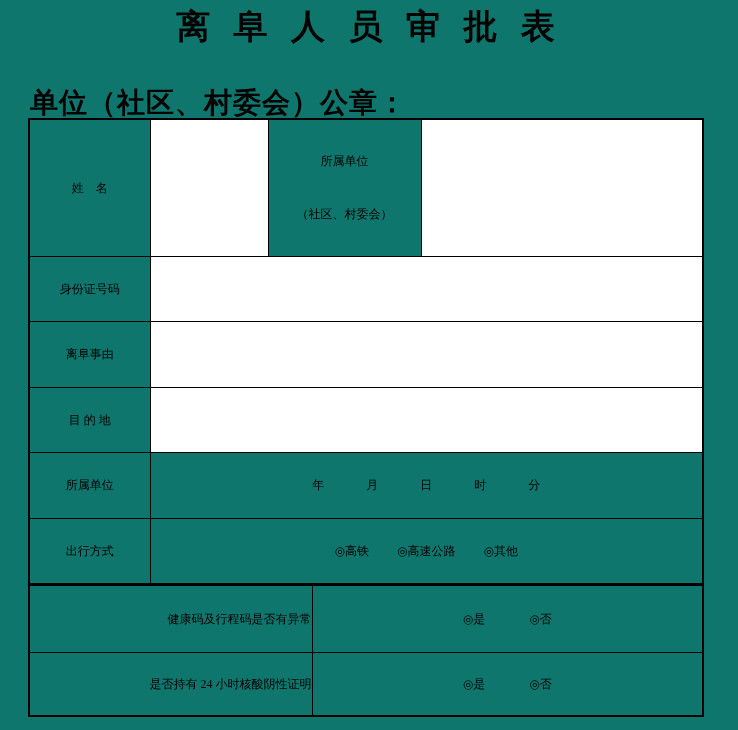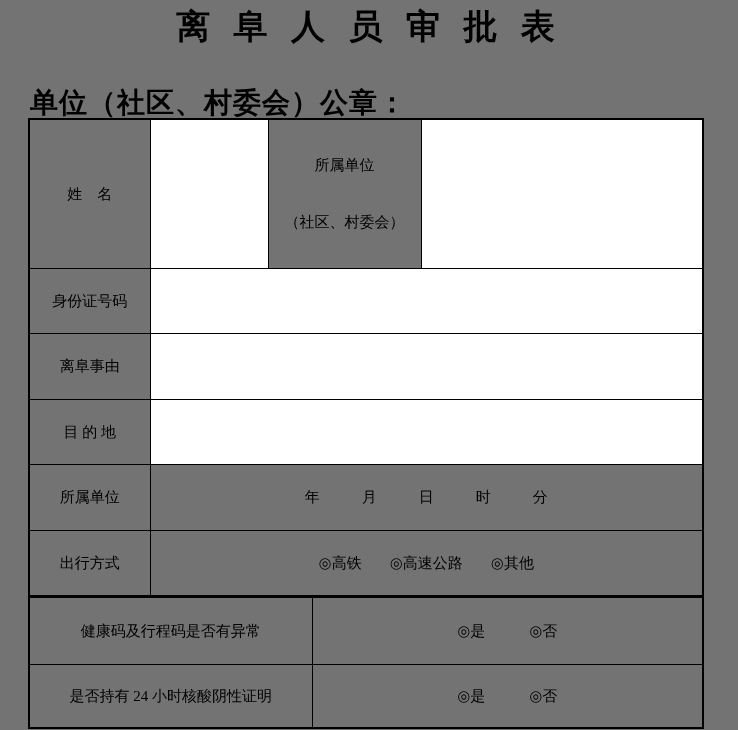--- a/index.html
+++ b/index.html
@@ -4,21 +4,21 @@
 <style>
   html, body {
     margin: 0;
     padding: 0;
     background: #ffffff;
   }
   .page {
     position: relative;
     width: 738px;
     height: 730px;
-    background: #737373;
+    background: #0f766e;
     color: #000000;
     font-family: "Liberation Serif", "DejaVu Serif", serif;
     overflow: hidden;
   }
   .title {
     position: absolute;
     top: 6px;
     left: 0;
     width: 100%;
     text-align: center;
@@ -44,31 +44,31 @@
     top: 118px;
     left: 28px;
     width: 676px;
     border-collapse: collapse;
     table-layout: fixed;
     border: 2px solid #000;
   }
   table.form-table td {
     border: 1px solid #000;
     vertical-align: middle;
-    font-size: 15px;
+    font-size: 12px;
     color: #000;
     padding: 0;
     overflow: hidden;
   }
   td.lbl {
     text-align: center;
     white-space: pre;
   }
   td.lbl-left {
-    text-align: center;
+    text-align: right;
     padding-left: 7px;
     white-space: pre;
   }
   td.fill {
     background: #ffffff;
   }
   td.center-content {
     text-align: center;
   }
   .unit-label-line {

